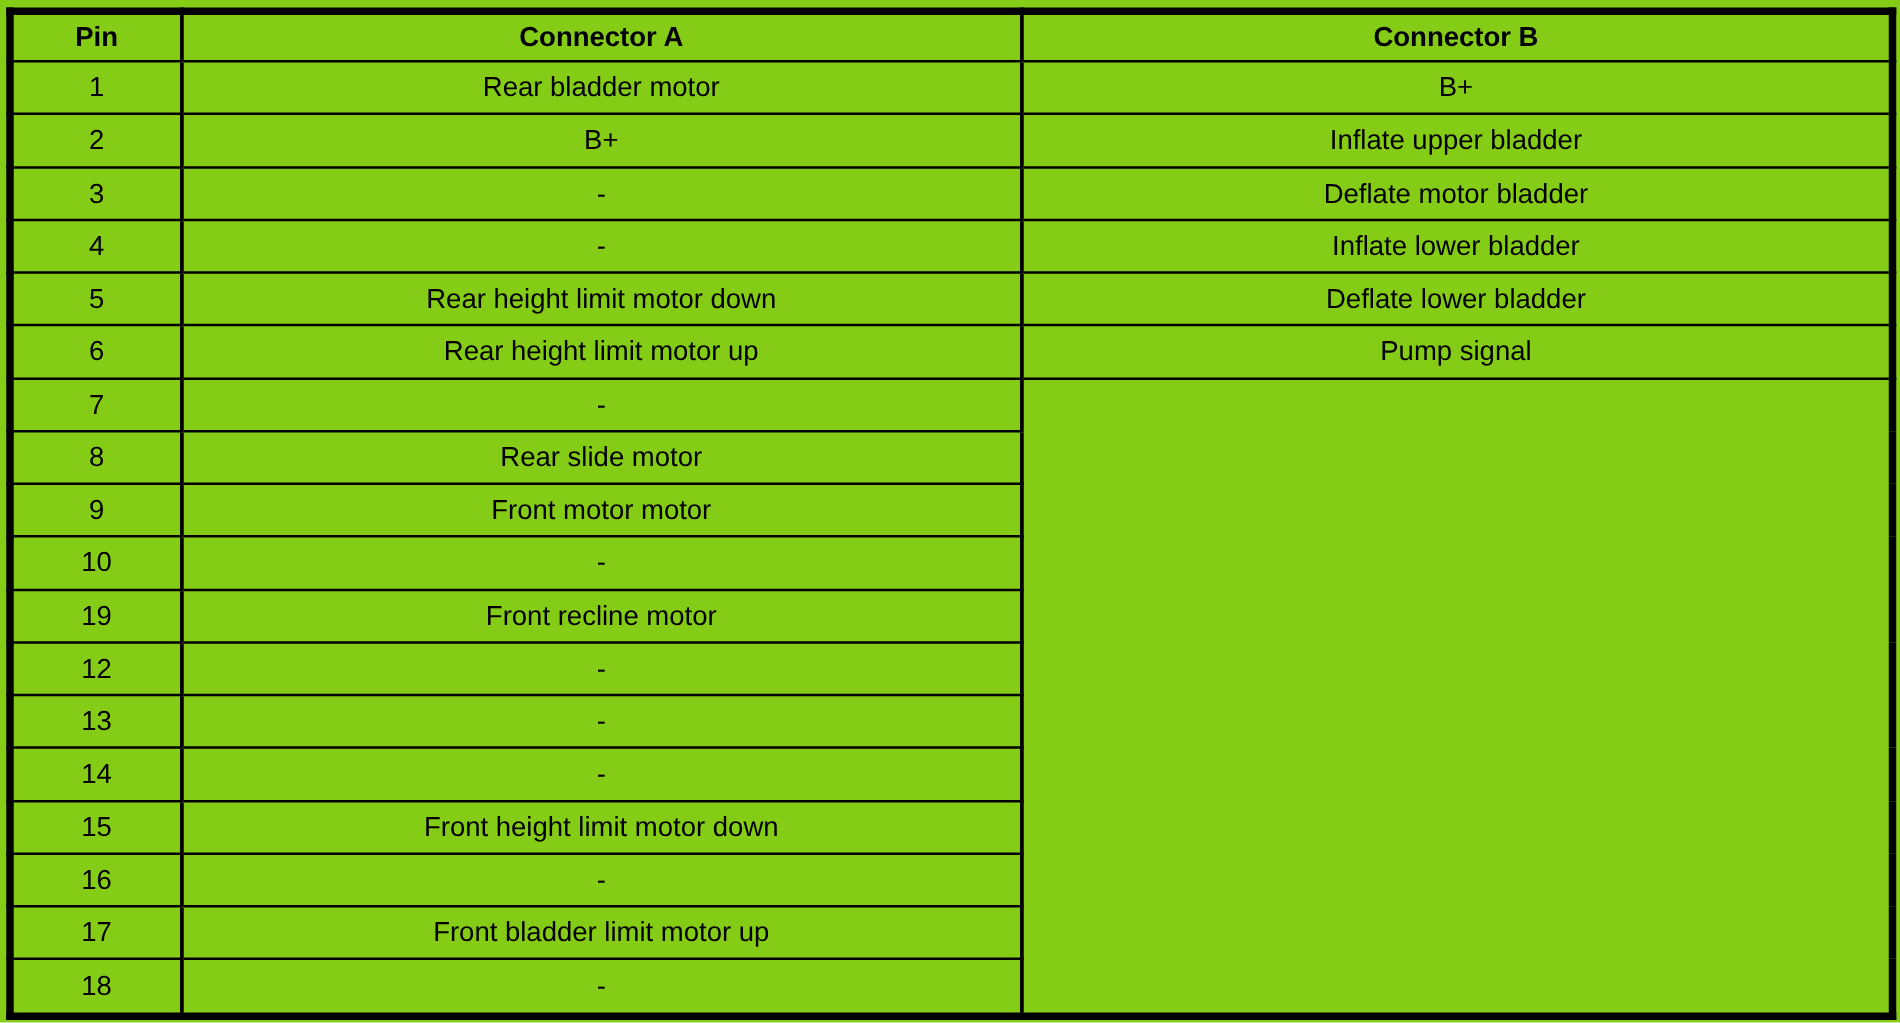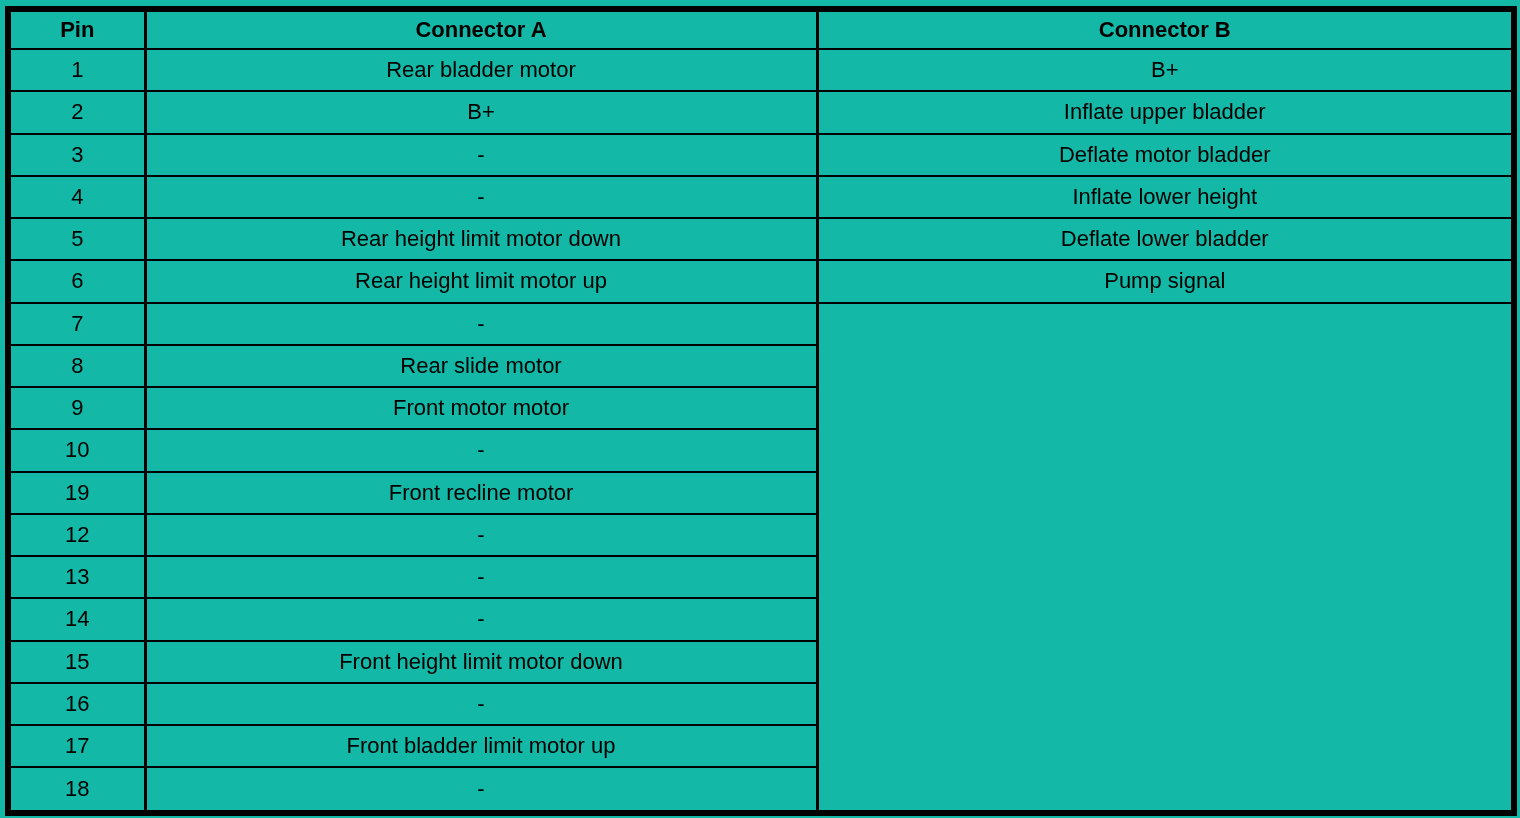--- a/index.html
+++ b/index.html
@@ -9,21 +9,21 @@
     width: 1520px;
     height: 818px;
     font-family: "Liberation Sans", sans-serif;
     color: #000000;
     overflow: hidden;
   }
   .page {
     position: relative;
     width: 1520px;
     height: 818px;
-    background: #14b8a6;
+    background: #84cc16;
   }
   table.pinout {
     position: absolute;
     left: 5px;
     top: 6px;
     width: 1506px;
     height: 810px;
     border-collapse: collapse;
     table-layout: fixed;
     border: 6px solid #000000;
@@ -81,21 +81,21 @@
           <td>Inflate upper bladder</td>
         </tr>
         <tr>
           <td>3</td>
           <td>-</td>
           <td>Deflate motor bladder</td>
         </tr>
         <tr>
           <td>4</td>
           <td>-</td>
-          <td>Inflate lower height</td>
+          <td>Inflate lower bladder</td>
         </tr>
         <tr>
           <td>5</td>
           <td>Rear height limit motor down</td>
           <td>Deflate lower bladder</td>
         </tr>
         <tr>
           <td>6</td>
           <td>Rear height limit motor up</td>
           <td>Pump signal</td>

